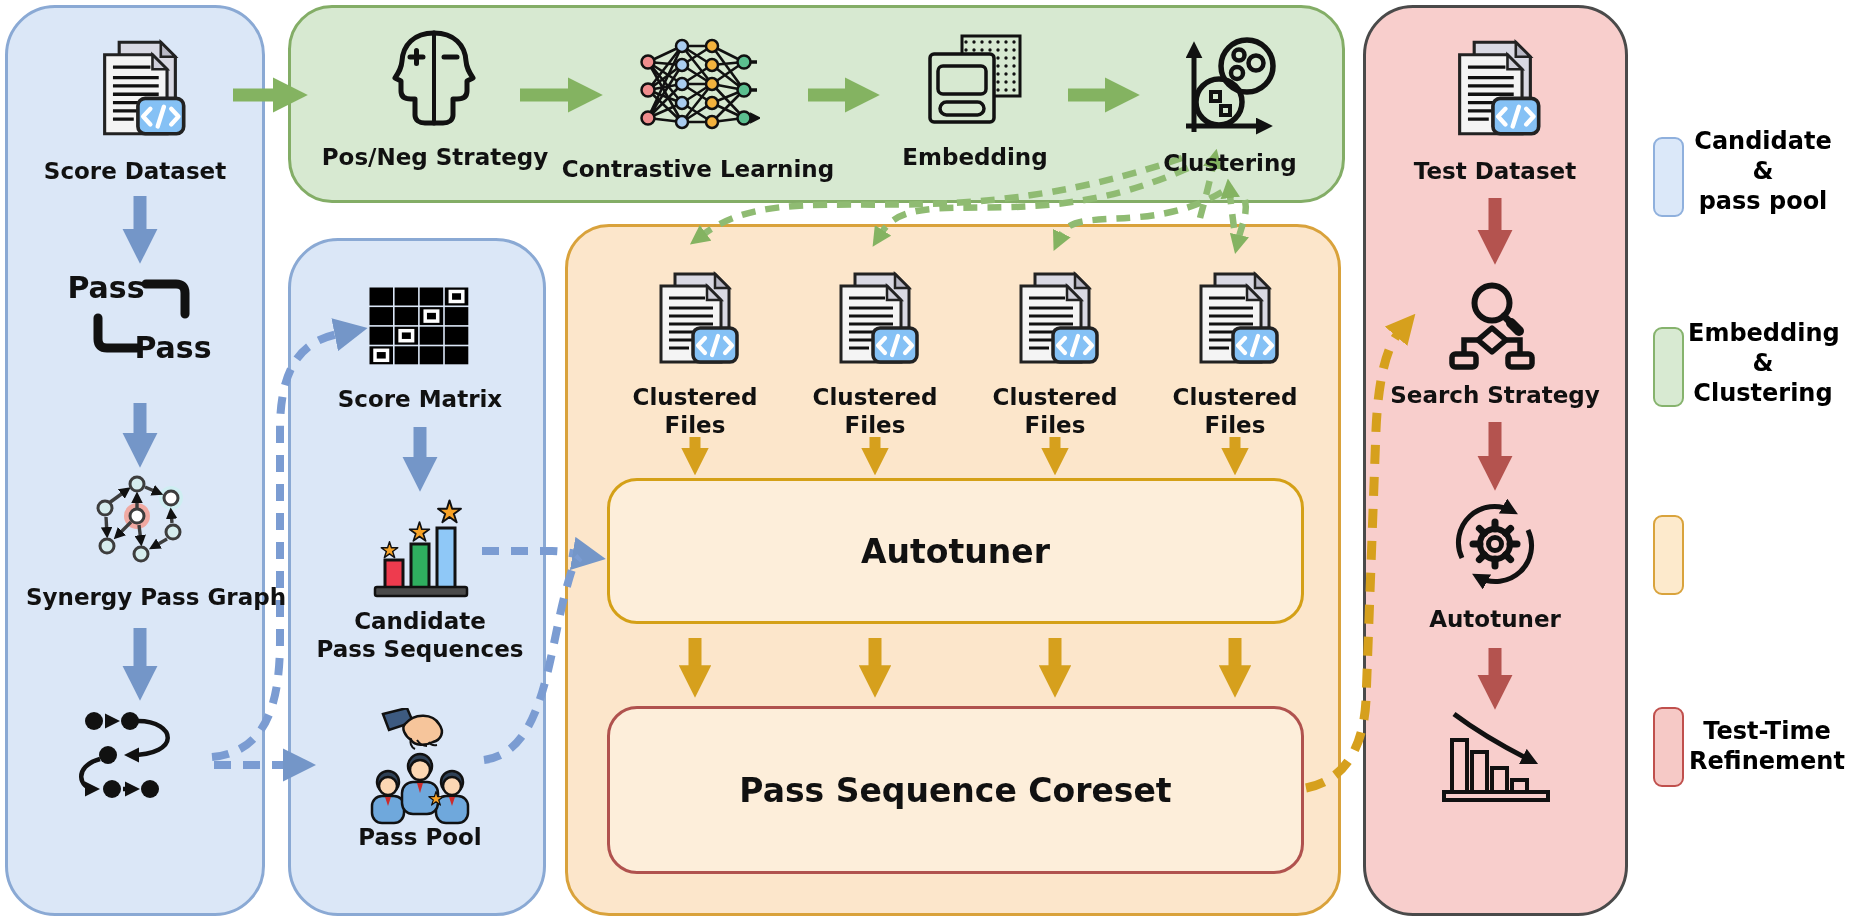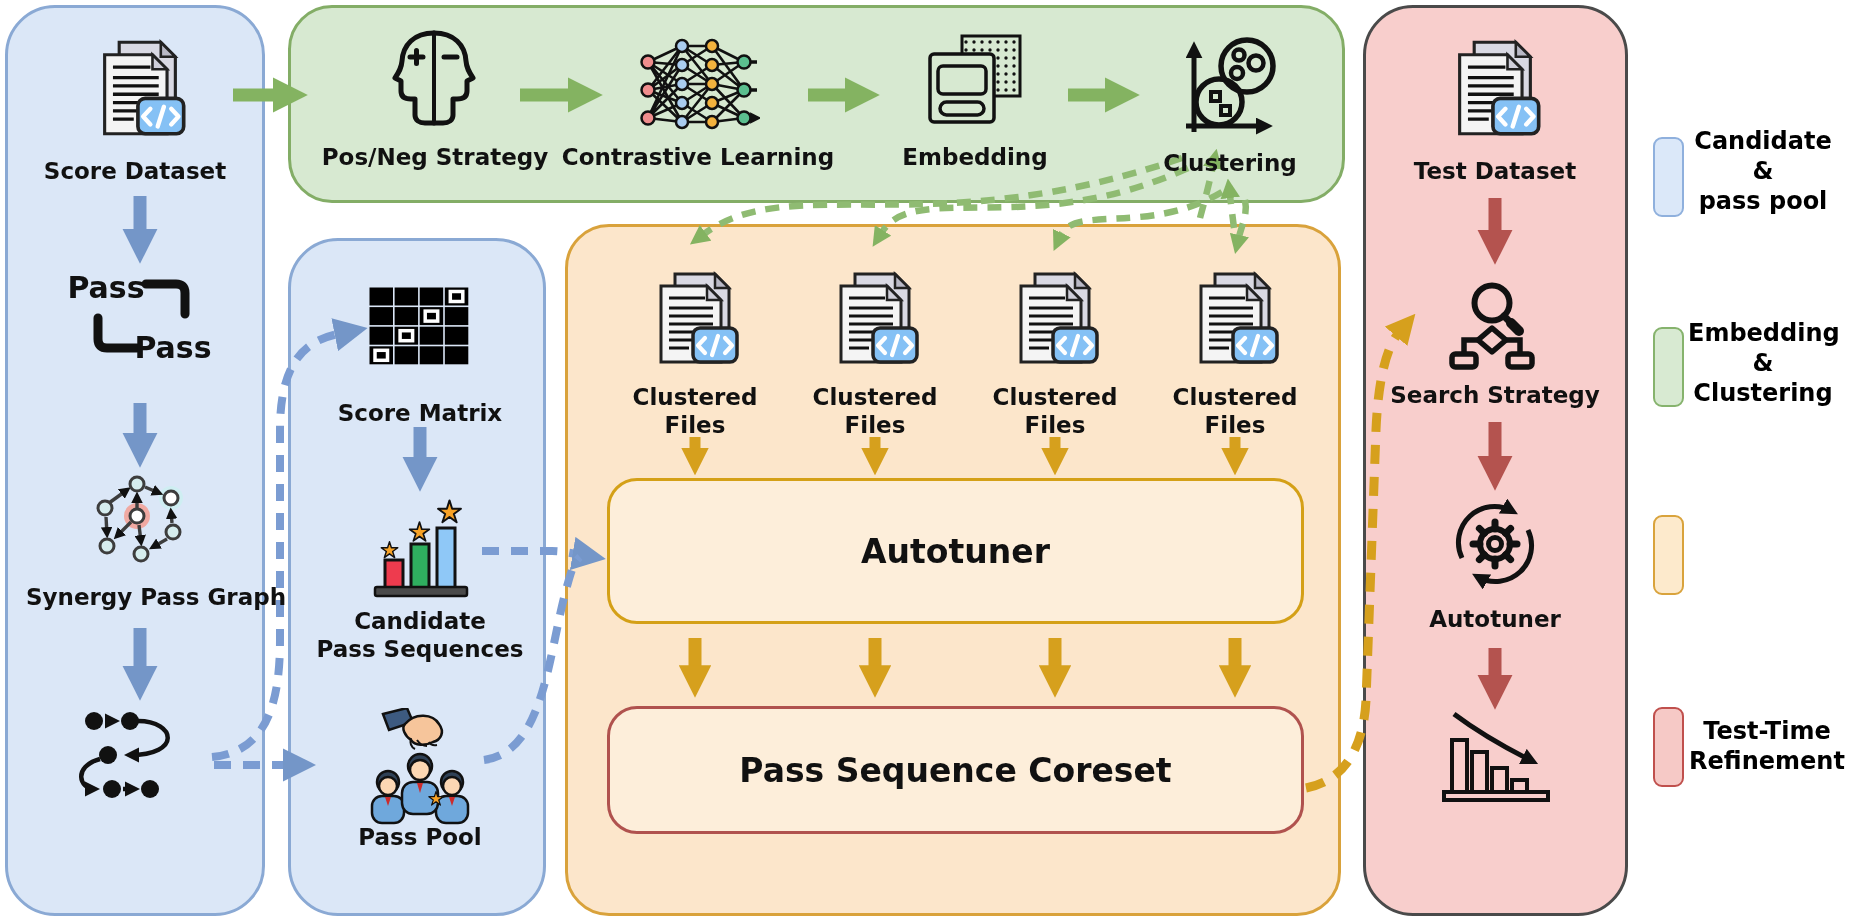--- a/index.html
+++ b/index.html
@@ -7,21 +7,21 @@
          font-family:"DejaVu Sans",sans-serif;}
   .panel{position:absolute;box-sizing:border-box;}
   #panel-left   {left:5px;top:5px;width:260px;height:911px;background:#dbe7f7;border:3px solid #8aa9d4;border-radius:50px;}
   #panel-green  {left:288px;top:5px;width:1057px;height:198px;background:#d7e9d1;border:3px solid #83ad66;border-radius:44px;}
   #panel-mid    {left:288px;top:238px;width:258px;height:678px;background:#dbe7f7;border:3px solid #8aa9d4;border-radius:50px;}
   #panel-orange {left:565px;top:224px;width:776px;height:692px;background:#fce6cb;border:3px solid #d9a23b;border-radius:44px;}
   #panel-red    {left:1363px;top:5px;width:265px;height:911px;background:#f8cecc;border:3px solid #4a4a4a;border-radius:50px;}
   .box{position:absolute;box-sizing:border-box;display:flex;align-items:center;justify-content:center;
        background:#fdeeda;border-radius:30px;z-index:2;}
   #box-autotuner{left:607px;top:478px;width:697px;height:146px;border:3.5px solid #d4a017;}
-  #box-coreset  {left:607px;top:706px;width:697px;height:128px;border:3.5px solid #b0524e;}
+  #box-coreset  {left:607px;top:706px;width:697px;height:168px;border:3.5px solid #b0524e;}
   .boxlbl{font-size:33px;font-weight:700;color:#111;}
   .lbl{position:absolute;z-index:4;font-size:23px;font-weight:700;color:#111;text-align:center;
        white-space:pre-line;line-height:1.2;}
   .leglbl{position:absolute;z-index:4;font-size:24px;font-weight:700;color:#000;text-align:center;
           white-space:pre-line;line-height:1.25;}
   .swatch{position:absolute;z-index:4;width:31px;height:80px;border-radius:9px;border:2.5px solid #888;box-sizing:border-box;}
   .icon{position:absolute;z-index:3;}
   #overlay{position:absolute;left:0;top:0;z-index:2;}
   .panel{z-index:1;}
 </style>
@@ -224,21 +224,21 @@
       <circle cx="82" cy="18" r="6" fill="#f3b33e"></circle>
         <circle cx="82" cy="37" r="6" fill="#f3b33e"></circle>
         <circle cx="82" cy="56" r="6" fill="#f3b33e"></circle>
         <circle cx="82" cy="75" r="6" fill="#f3b33e"></circle>
         <circle cx="82" cy="94" r="6" fill="#f3b33e"></circle>
       <circle cx="114" cy="34" r="6.5" fill="#5bbf8f"></circle>
         <circle cx="114" cy="62" r="6.5" fill="#5bbf8f"></circle>
         <circle cx="114" cy="90" r="6.5" fill="#5bbf8f"></circle>
     </g>
   </svg>
-  <div class="lbl" style="left:558px;top:144px;width:280px">Contrastive Learning</div>
+  <div class="lbl" style="left:558px;top:156px;width:280px">Contrastive Learning</div>
 
   <svg class="icon" style="left:922px;top:30px" width="105" height="105" viewBox="0 0 105 105">
     <rect x="40" y="6" width="58" height="60" fill="url(#pdots)" stroke="#111" stroke-width="3"></rect>
     <rect x="8" y="24" width="64" height="68" rx="4" fill="#d7e9d1" stroke="#111" stroke-width="3.5"></rect>
     <rect x="16" y="36" width="48" height="28" rx="5" fill="none" stroke="#111" stroke-width="3.5"></rect>
     <rect x="18" y="72" width="44" height="13" rx="6.5" fill="none" stroke="#111" stroke-width="3.5"></rect>
   </svg>
   <div class="lbl" style="left:885px;top:144px;width:180px">Embedding</div>
 
   <svg class="icon" style="left:1172px;top:32px" width="112" height="118" viewBox="0 0 112 118">
@@ -273,21 +273,21 @@
         <rect x="51.7" y="60.3" width="23.5" height="18"></rect>
         <rect x="76.8" y="60.3" width="23.5" height="18"></rect>
     </g>
     <g fill="none" stroke="#fff" stroke-width="3.5">
       <rect x="82.3" y="5.5" width="12.5" height="10"></rect>
       <rect x="57.2" y="25.1" width="12.5" height="10"></rect>
       <rect x="32.1" y="44.7" width="12.5" height="10"></rect>
       <rect x="7" y="64.3" width="12.5" height="10"></rect>
     </g>
   </svg>
-  <div class="lbl" style="left:310px;top:400px;width:220px">Score Matrix</div>
+  <div class="lbl" style="left:310px;top:386px;width:220px">Score Matrix</div>
 
   <svg class="icon" style="left:365px;top:492px" width="112" height="110" viewBox="0 0 112 110">
     <rect x="20" y="68" width="18" height="28" fill="#ee3b4e" stroke="#111" stroke-width="3"></rect>
     <rect x="46" y="52" width="18" height="44" fill="#2fae5f" stroke="#111" stroke-width="3"></rect>
     <rect x="72" y="36" width="18" height="60" fill="#8fc8f7" stroke="#111" stroke-width="3"></rect>
     <rect x="10" y="95" width="92" height="9" rx="2" fill="#4a4a4a" stroke="#111" stroke-width="2.5"></rect>
     <use href="#star5" x="14" y="48" width="21" height="21"></use>
     <use href="#star5" x="42" y="28" width="25" height="25"></use>
     <use href="#star5" x="70" y="6" width="29" height="29"></use>
   </svg>

